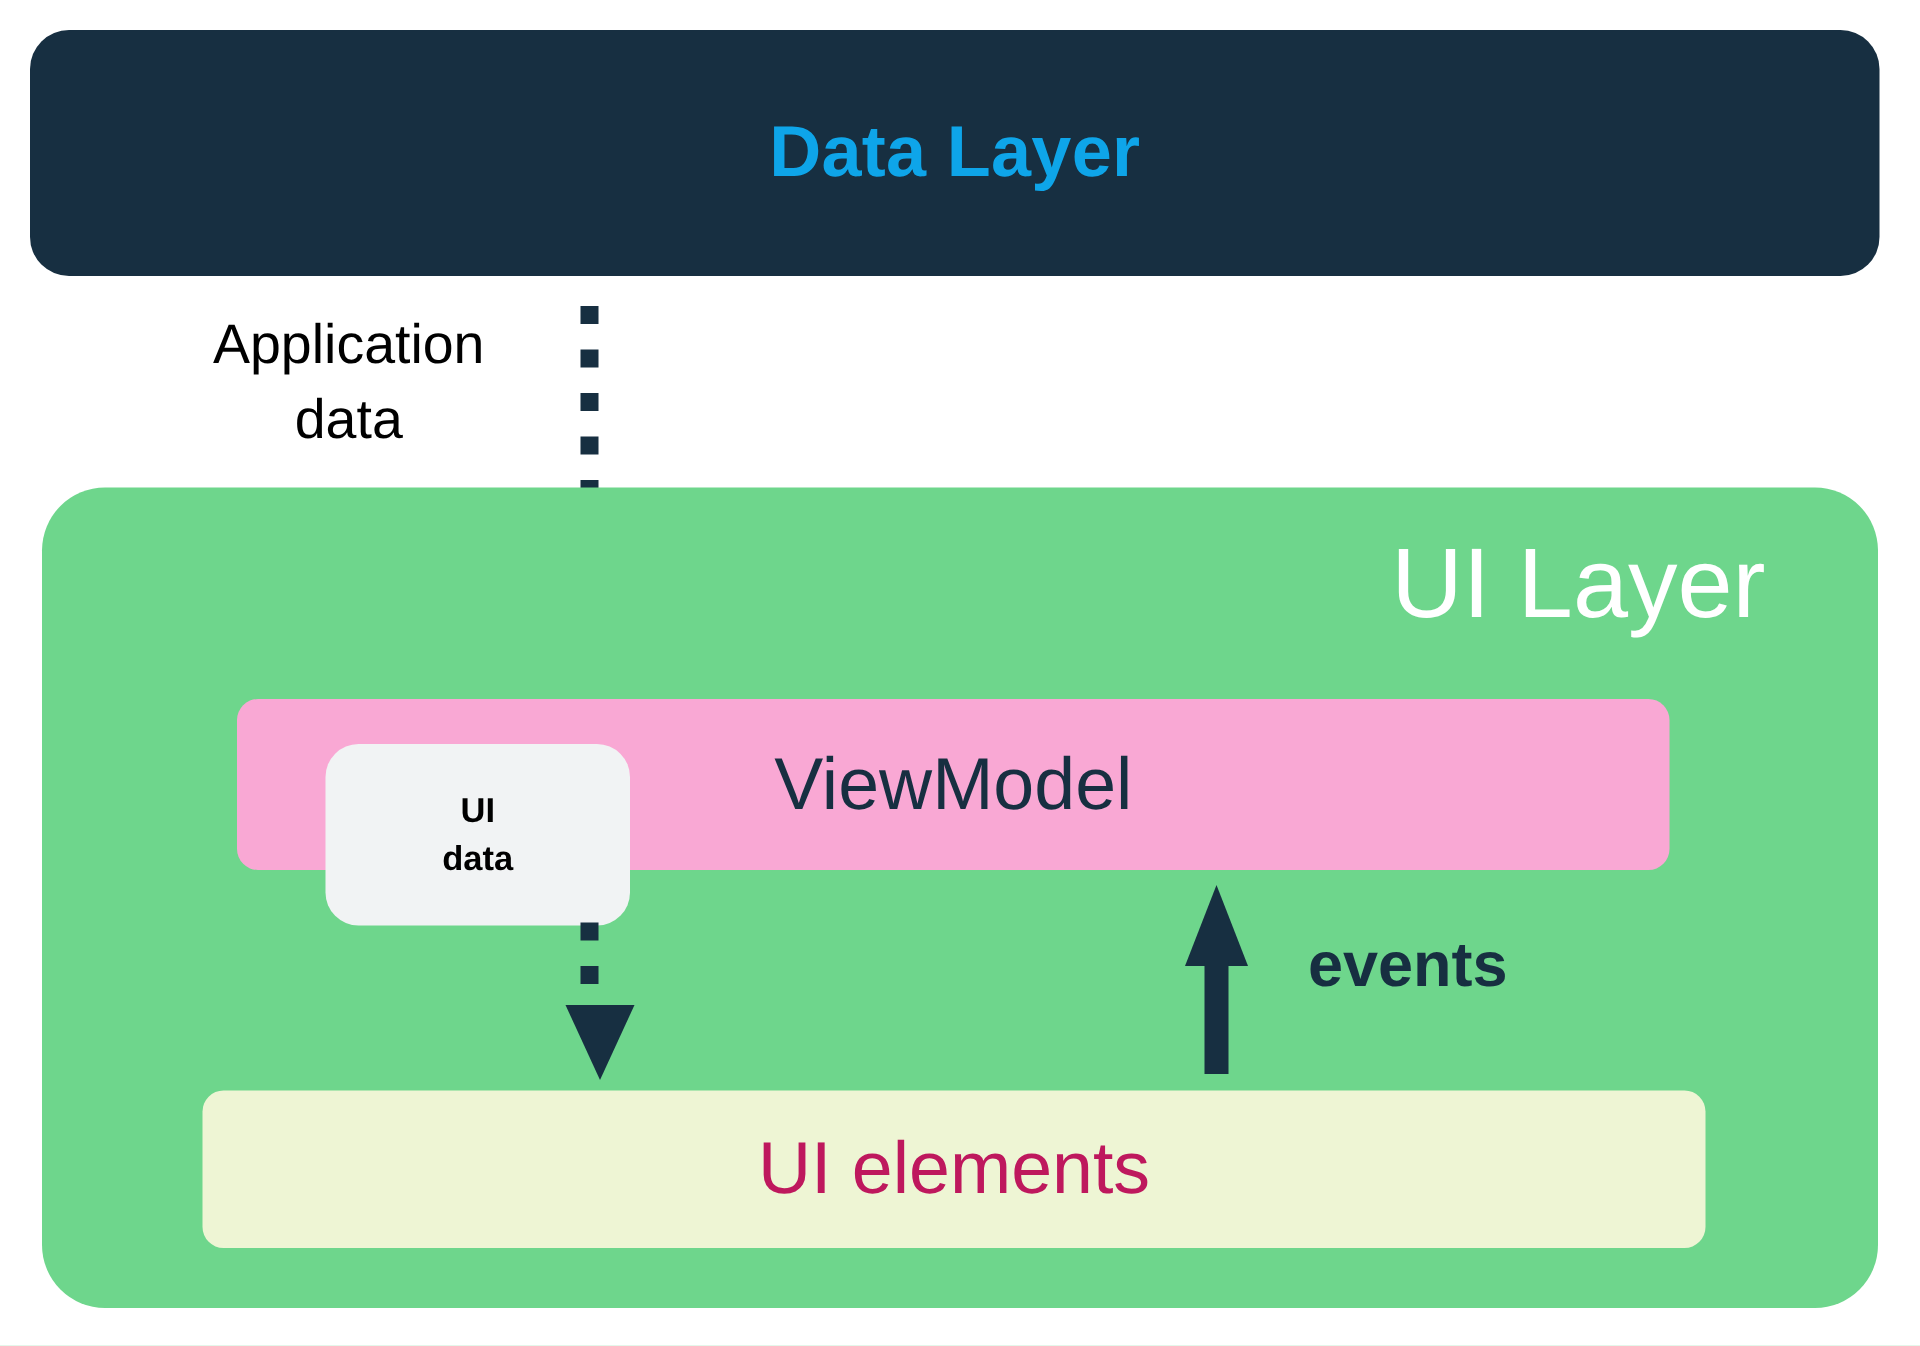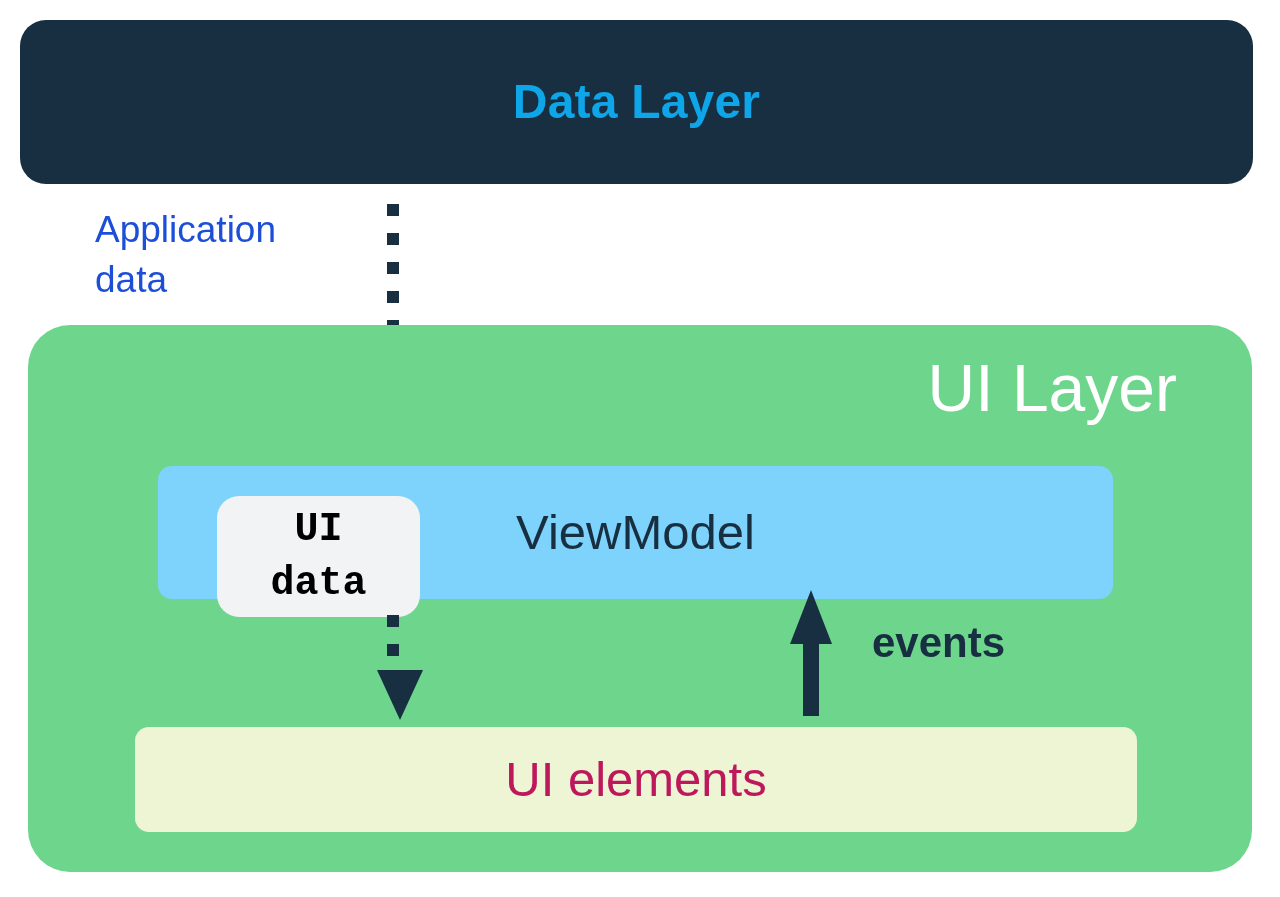--- a/index.html
+++ b/index.html
@@ -41,22 +41,22 @@
     letter-spacing: 0.2px;
     line-height: 1;
   }
 
   
   .app-data-label {
     position: absolute;
     left: 95px;
     top: 205px;
     width: 275px;
-    text-align: left;
-    color: #1d4ed8;
+    text-align: center;
+    color: #000000;
     font-size: 37px;
     line-height: 1.35;
     font-weight: 400;
   }
 
   
   .ui-layer-box {
     position: absolute;
     left: 28px;
     top: 325px;
@@ -75,22 +75,22 @@
     line-height: 1;
     text-align: center;
   }
 
   
   .viewmodel-box {
     position: absolute;
     left: 158px;
     top: 466px;
     width: 955px;
-    height: 133px;
-    background: #7dd3fc;
+    height: 114px;
+    background: #f9a8d4;
     border-radius: 14px;
     display: flex;
     align-items: center;
     justify-content: center;
   }
   .viewmodel-label {
     color: #172f41;
     font-size: 49px;
     font-weight: 400;
     line-height: 1;
@@ -104,23 +104,23 @@
     width: 203px;
     height: 121px;
     background: #f1f3f4;
     border-radius: 22px;
     display: flex;
     flex-direction: column;
     align-items: center;
     justify-content: center;
   }
   .ui-state-line {
-    font-family: Liberation Mono, monospace;
+    font-family: Liberation Sans, sans-serif;
     color: #000000;
-    font-size: 40px;
+    font-size: 23px;
     font-weight: 700;
     line-height: 1.35;
   }
 
   
   .ui-elements-box {
     position: absolute;
     left: 135px;
     top: 727px;
     width: 1002px;

